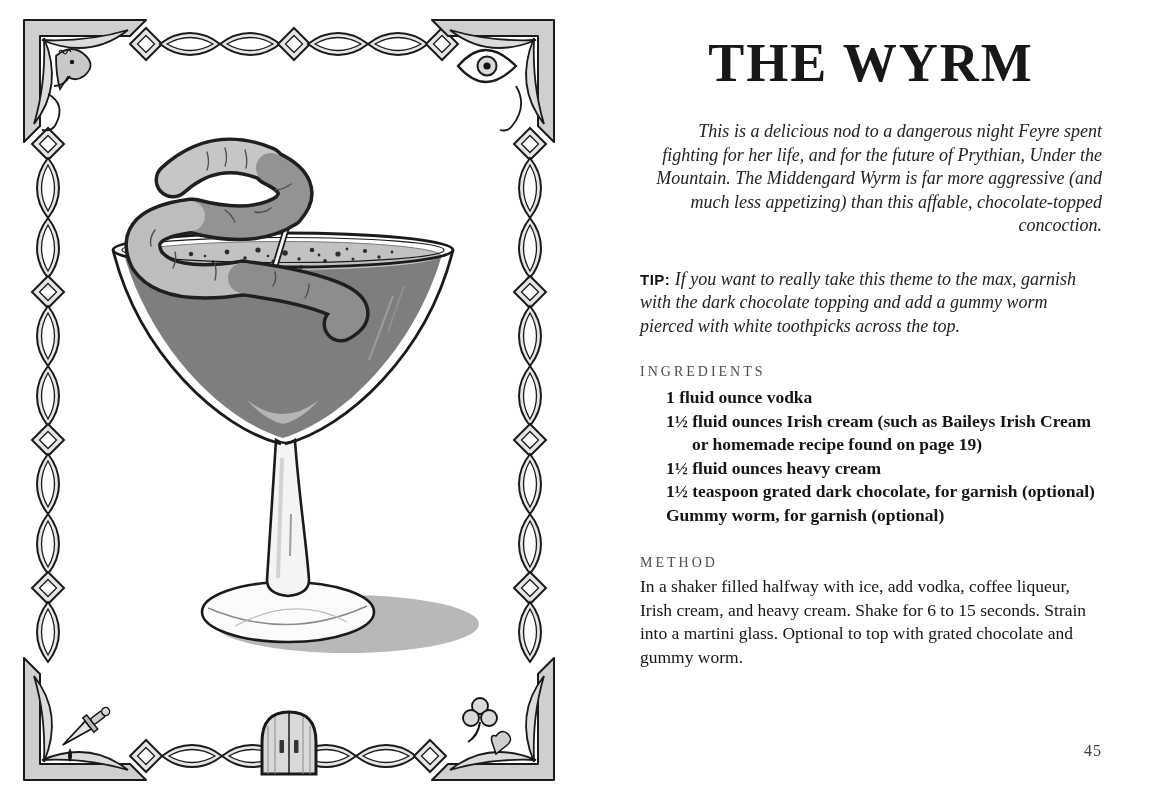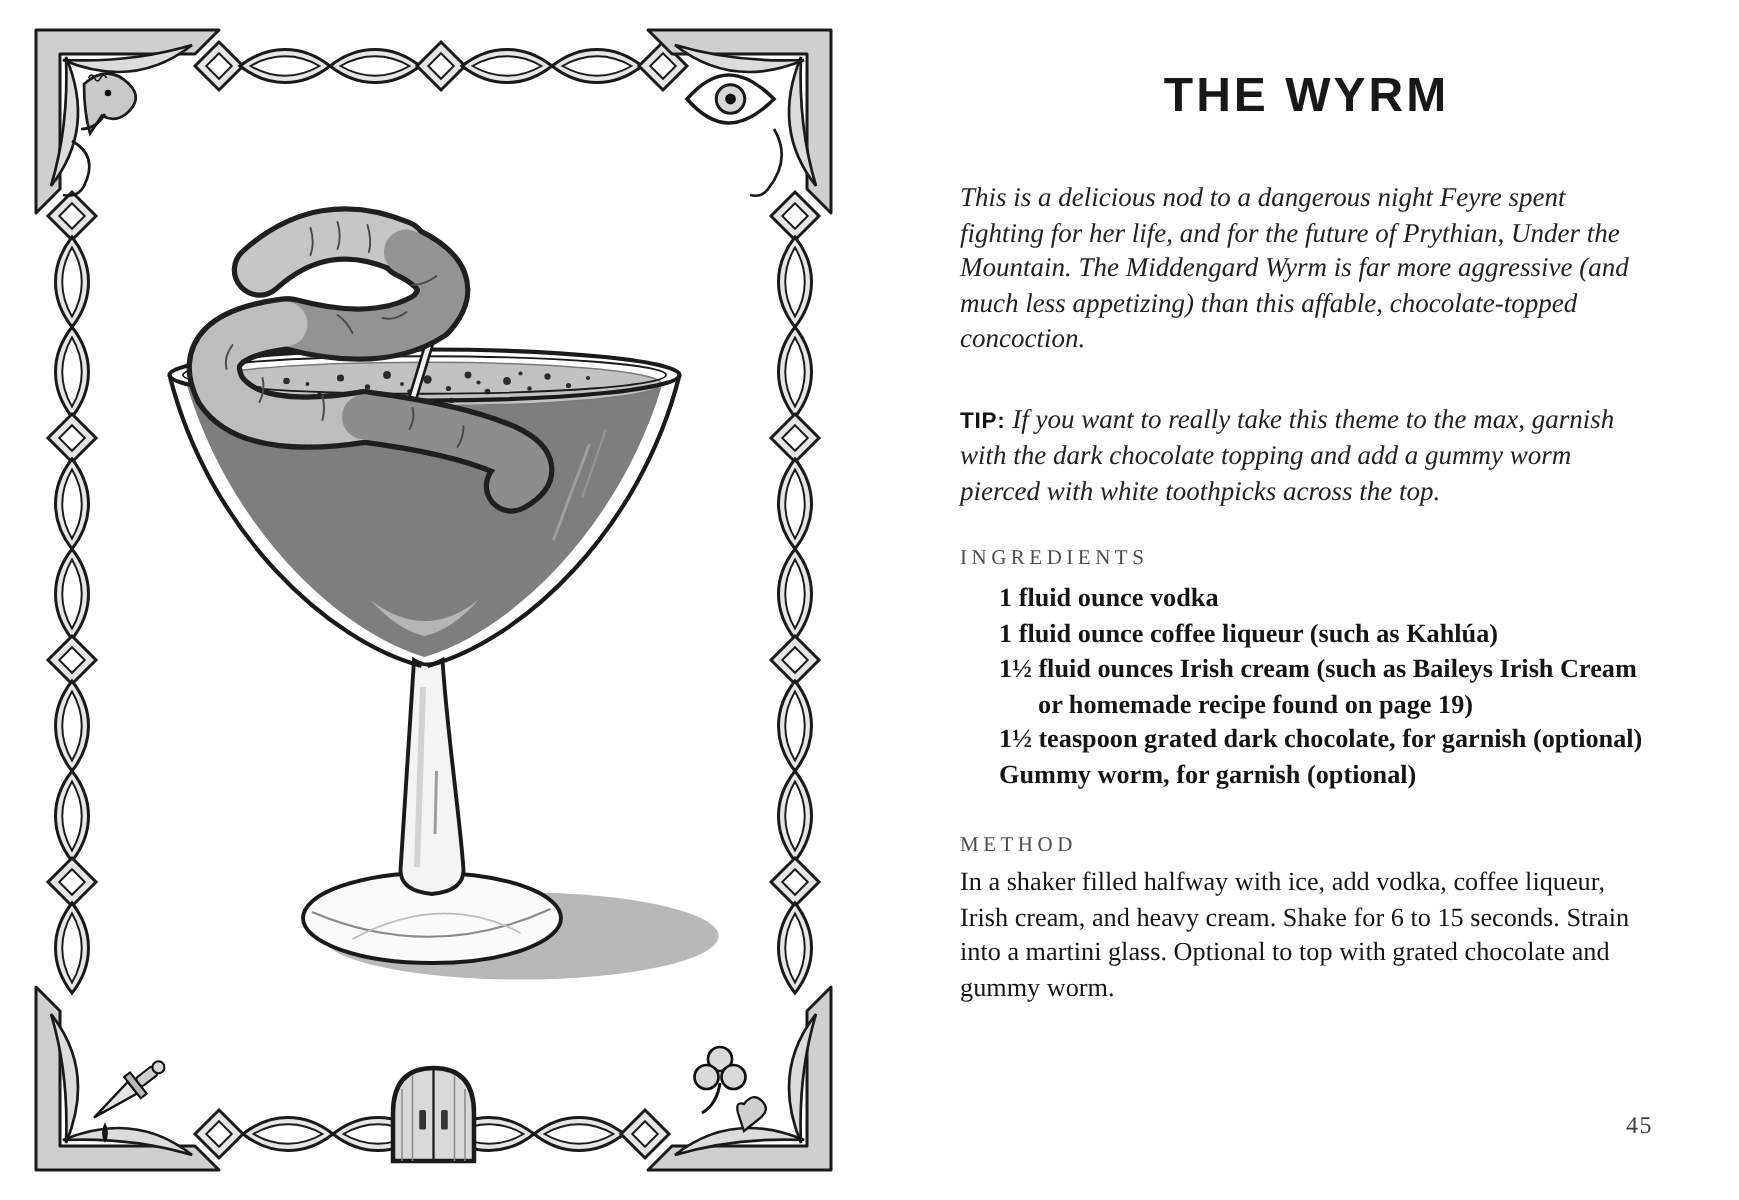--- a/index.html
+++ b/index.html
@@ -4,25 +4,25 @@
 <style>
   html,body{margin:0;padding:0;}
   body{
     width:1159px;height:800px;background:#ffffff;position:relative;overflow:hidden;
     font-family:"Liberation Serif", serif;color:#1a1a1a;
   }
   .frame-wrap{position:absolute;left:18px;top:14px;width:542px;height:772px;}
   .illo-wrap{position:absolute;left:95px;top:128px;width:390px;height:550px;}
   .right-col{position:absolute;left:640px;top:34px;width:462px;}
   .title{
-    font-family:Liberation Sans, sans-serif;font-weight:700;font-size:32px;line-height:58px;
+    font-family:Liberation Serif, serif;font-weight:700;font-size:54px;line-height:58px;
     letter-spacing:2px;text-align:center;color:#181818;margin:0;
   }
   .intro{
-    margin-top:28px;font-style:italic;font-size:18px;line-height:23.5px;color:#222;
+    margin-top:28px;font-style:italic;font-size:18px;line-height:23.5px;color:#222;text-align:right;
   }
   .tip{margin-top:30px;font-style:italic;font-size:18px;line-height:23.5px;color:#222;}
   .tip-label{
     font-family:"Liberation Sans", sans-serif;font-style:normal;font-weight:700;
     font-size:15px;letter-spacing:0.5px;color:#111;
   }
   .sec-heading{
     margin-top:26px;font-size:14px;letter-spacing:3px;color:#4c4c4c;font-weight:400;
   }
   ul.ingredients{margin:6px 0 0 0;padding:0;list-style:none;}
@@ -253,22 +253,22 @@
   <h1 class="title">THE WYRM</h1>
 
   <p class="intro">This is a delicious nod to a dangerous night Feyre spent fighting for her life, and for the future of Prythian, Under the Mountain. The Middengard Wyrm is far more aggressive (and much less appetizing) than this affable, chocolate-topped concoction.</p>
 
   <p class="tip"><span class="tip-label">TIP:</span>
     <span>If you want to really take this theme to the max, garnish with the dark chocolate topping and add a gummy worm pierced with white toothpicks across the top.</span></p>
 
   <div class="sec-heading">INGREDIENTS</div>
   <ul class="ingredients">
     <li>1 fluid ounce vodka</li>
-    <li>1 fluid ounce coffee liqueur (such as Kahlúa)</li>
     <li>1½ fluid ounces Irish cream (such as Baileys Irish Cream or homemade recipe found on page 19)</li>
+    <li>1½ fluid ounces heavy cream</li>
     <li>1½ teaspoon grated dark chocolate, for garnish (optional)</li>
     <li>Gummy worm, for garnish (optional)</li>
   </ul>
 
   <div class="sec-heading method-heading">METHOD</div>
   <p class="method-text">In a shaker filled halfway with ice, add vodka, coffee liqueur, Irish cream, and heavy cream. Shake for 6 to 15 seconds. Strain into a martini glass. Optional to top with grated chocolate and gummy worm.</p>
 </div>
 
 <div class="page-number">45</div>
 

